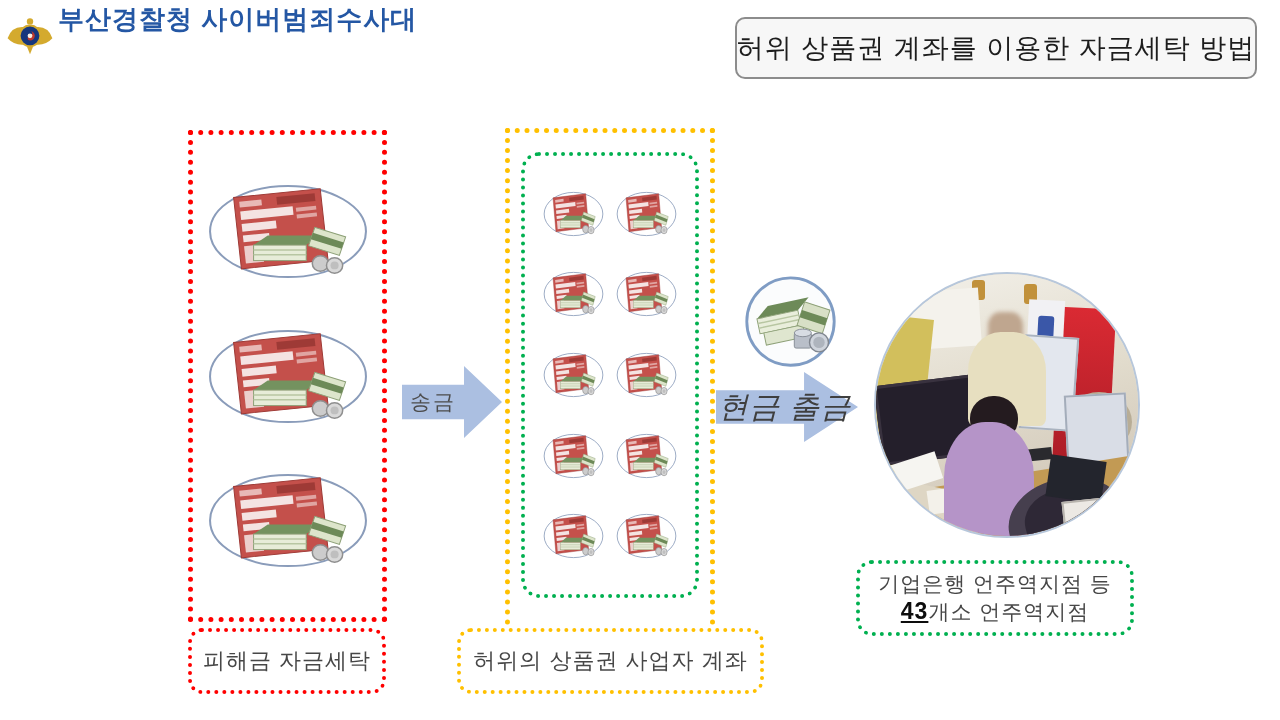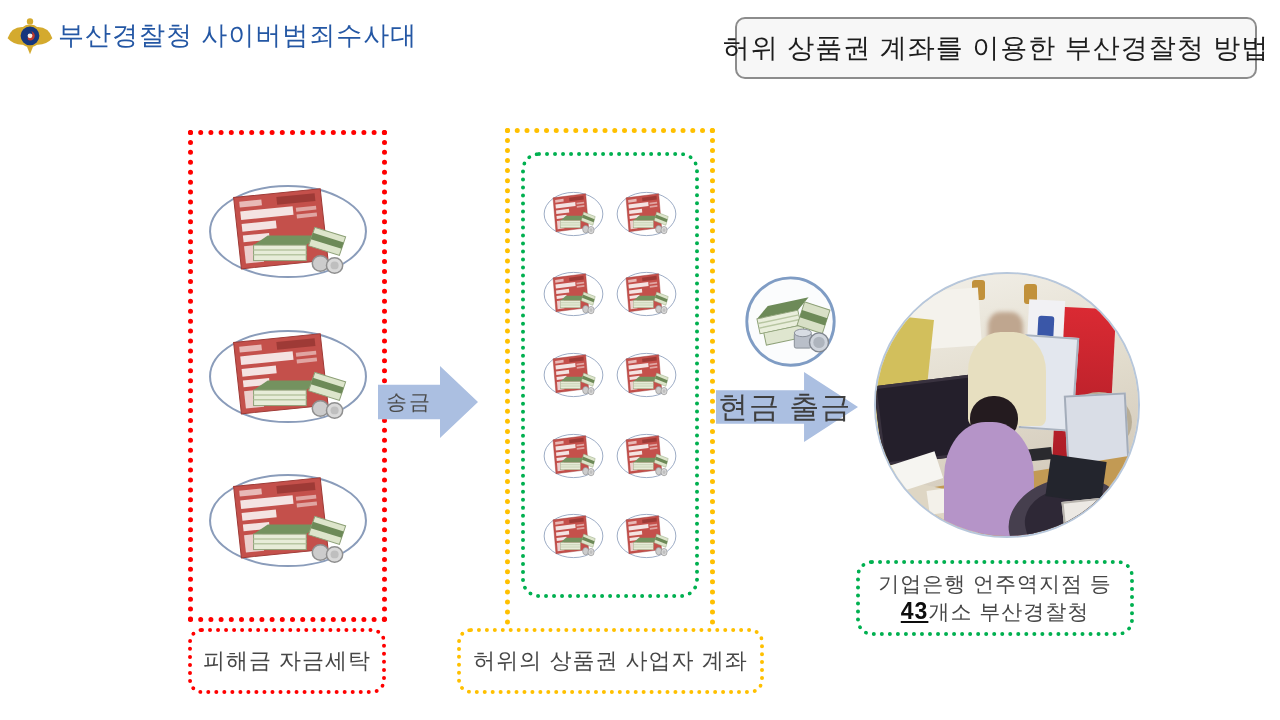--- a/index.html
+++ b/index.html
@@ -5,22 +5,22 @@
   html,body{margin:0;padding:0;}
   body{
     width:1280px;height:720px;position:relative;overflow:hidden;
     background:#ffffff;
     font-family:"Liberation Sans","DejaVu Sans",sans-serif;
   }
   .abs{position:absolute;}
 
   
   .agency-name{
-    left:58px;top:18px;
-    font-size:26px;font-weight:normal;color:var(--header-blue,#2457A4);
+    left:58px;top:2px;
+    font-size:26px;font-weight:bold;color:var(--header-blue,#2457A4);
     letter-spacing:1px;white-space:nowrap;
   }
   .emblem{left:6px;top:10px;width:48px;height:50px;}
 
   
   .title-box{
     left:735px;top:17px;width:518px;height:58px;
     background:#f7f7f7;border:2px solid #8c8c8c;border-radius:10px;
     display:flex;align-items:center;justify-content:center;
     font-size:27px;color:#1d1d1d;letter-spacing:1px;white-space:nowrap;
@@ -67,29 +67,29 @@
     flex-direction:column;line-height:1.25;font-size:21px;justify-content:center;
   }
   .bank-label .count{font-weight:bold;color:#0d0d0d;font-size:23px;text-decoration:underline;}
 
   
   .arrow-wrap{display:block;}
   .block-arrow{
     position:absolute;inset:0;background:var(--arrow-blue,#ABBFE1);
     clip-path:polygon(0 26%,62% 26%,62% 0,100% 50%,62% 100%,62% 74%,0 74%);
   }
-  .transfer-arrow-wrap{left:378px;top:366px;width:100px;height:72px;font-family:Liberation Mono, monospace;}
+  .transfer-arrow-wrap{left:402px;top:366px;width:100px;height:72px;font-family:Liberation Mono, monospace;}
   .transfer-arrow-label{
     position:absolute;left:0;top:50%;width:62%;transform:translateY(-50%);
     text-align:center;font-size:21px;color:#4c4c4c;letter-spacing:2px;
   }
   .withdraw-arrow-wrap{left:716px;top:372px;width:142px;height:70px;}
   .withdraw-arrow-label{
     position:absolute;left:2px;right:22px;top:50%;transform:translateY(-50%);
-    text-align:center;font-size:30px;color:#3f3f3f;letter-spacing:1px;white-space:nowrap;
+    text-align:center;font-size:30px;color:#3f3f3f;letter-spacing:1px;white-space:nowrap;font-style:italic;
   }
 
   
   .cash-circle{left:743px;top:274px;width:95px;height:95px;}
 
   
   .photo{
     left:874px;top:272px;width:262px;height:262px;border-radius:50%;
     overflow:hidden;border:2px solid #b7c7db;background:#e5e0d4;
   }
@@ -127,21 +127,21 @@
   <path d="M58,34 Q52,16 32,21 L32,41 Q48,45 58,34 Z" fill="#d4aa2e"></path>
   <path d="M26,44 L30,54 L34,44 Z" fill="#d4aa2e"></path>
   <circle cx="30" cy="13" r="4" fill="#d4aa2e"></circle>
   <circle cx="30" cy="31" r="13" fill="#16377d" stroke="#d4aa2e" stroke-width="2.5"></circle>
   <path d="M30,25 a6,6 0 0 1 0,12 a3,3 0 0 1 0,-6 a3,3 0 0 0 0,-6 Z" fill="#c0392b"></path>
   <circle cx="30" cy="31" r="3" fill="#f5f0e6"></circle>
 </svg>
 <div class="abs agency-name">부산경찰청 사이버범죄수사대</div>
 
 <div class="abs title-box">
-  <span>허위 상품권 계좌를 이용한 부산경찰청 방법</span>
+  <span>허위 상품권 계좌를 이용한 자금세탁 방법</span>
 </div>
 
 <div class="abs victim-box">
   <div class="left-slips">
   <svg viewBox="0 0 160 100" preserveAspectRatio="none">
     <ellipse cx="80" cy="50" rx="77" ry="47" fill="#ffffff" stroke="#8a9cba" stroke-width="2"></ellipse>
     <g transform="rotate(-6 75 48)">
       <rect x="30" y="10" width="86" height="74" fill="#c4504b" stroke="#9e3a36" stroke-width="1"></rect>
       <rect x="35" y="15" width="22" height="6" fill="#e8b9b6"></rect>
       <rect x="72" y="14" width="38" height="8" fill="#9e3a36"></rect>
@@ -545,15 +545,15 @@
   <div class="ph-teller-body"></div>
   <div class="ph-chair-dark"></div>
   <div class="ph-jacket"></div>
   <div class="ph-phone-dark"></div>
   <div class="ph-printer"></div>
 </div>
 
 <div class="abs label-box bank-label">
   <div>기업은행 언주역지점 등</div>
   <div>
-    <span class="count">43</span><span>개소 부산경찰청</span>
+    <span class="count">43</span><span>개소 언주역지점</span>
   </div>
 </div>
 
 </body></html>

